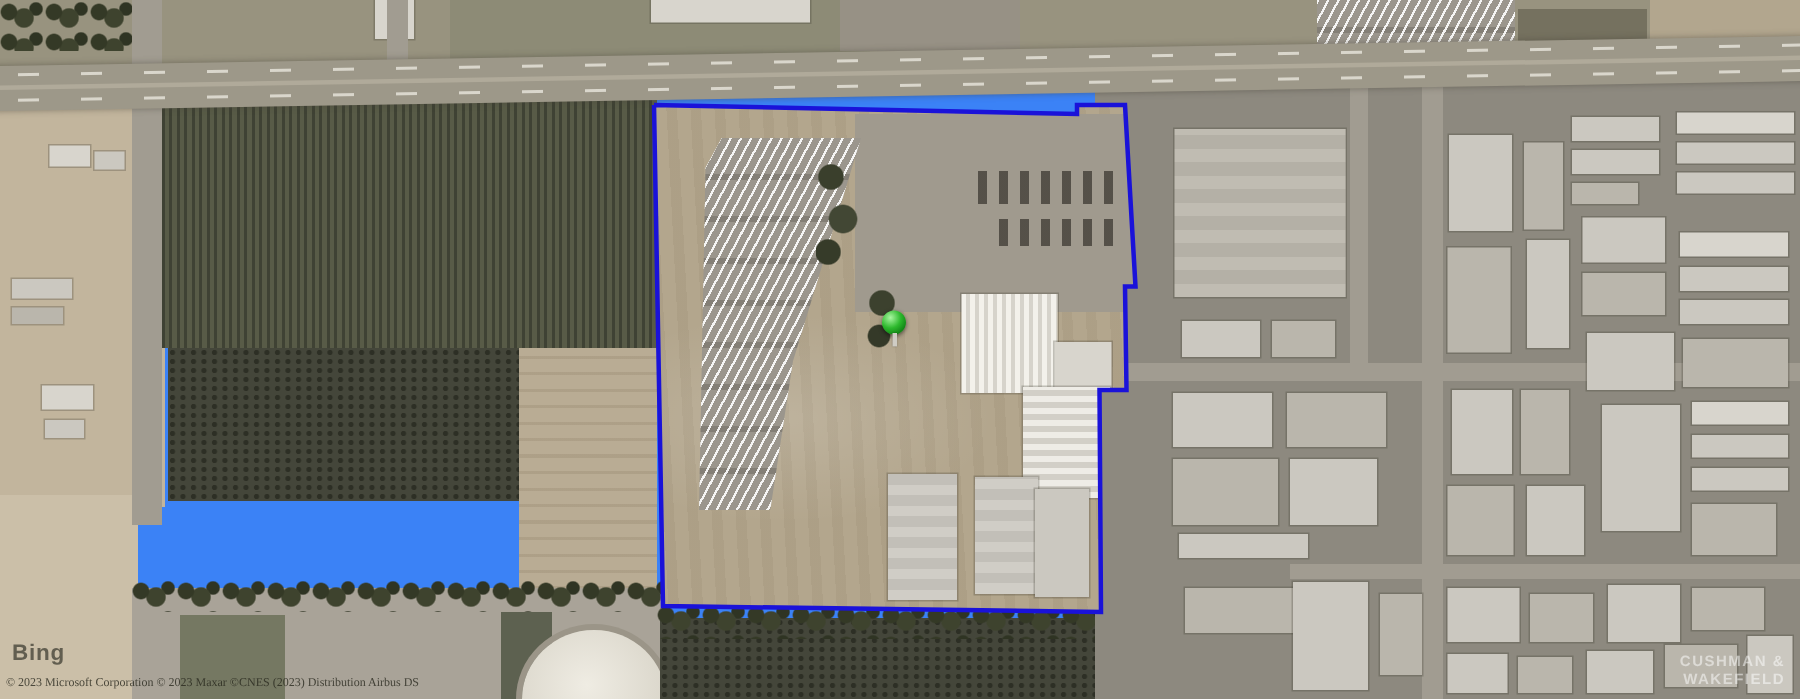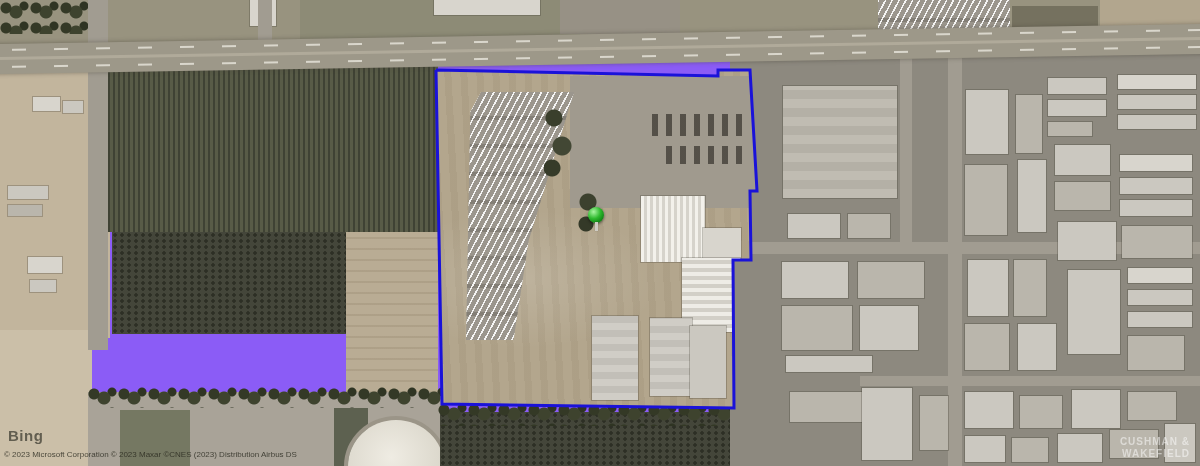--- a/index.html
+++ b/index.html
@@ -1,17 +1,17 @@
 <!DOCTYPE html>
 <html><head>
 <meta charset="utf-8">
 <style>
   html,body{margin:0;padding:0;background:#777;}
   #map{position:relative;width:1200px;height:466px;overflow:hidden;
-       font-family:"Liberation Sans",sans-serif;background:#8b5cf6;}
+       font-family:"Liberation Sans",sans-serif;background:#3b82f6;}
   .b{position:absolute;}
   
   .orchard1{background:#4e5040;
     background-image:repeating-linear-gradient(90deg,#3f4234 0 2px,#585b47 2px 5px);}
   .orchard2{background:#44463a;
     background-image:radial-gradient(circle at 3px 3px,#2d2f25 1.5px,transparent 2px);
     background-size:7px 6px;}
   .fieldrows{background:#b9ac94;
     background-image:repeating-linear-gradient(0deg,rgba(120,104,78,.18) 0 2px,transparent 2px 11px);}
   .treestrip{background-image:
@@ -44,21 +44,21 @@
       repeating-linear-gradient(0deg,transparent 0 24px,rgba(88,84,76,.35) 24px 28px);}
   .dktrailers{background-image:repeating-linear-gradient(90deg,rgba(66,62,55,.8) 0 6px,transparent 6px 14px);}
   
   #boundary-svg{left:0;top:0;width:1200px;height:466px;pointer-events:none;}
   #marker{width:16px;height:16px;border-radius:50%;
     background:radial-gradient(circle at 35% 30%,#a9f6a1,#2db92d 45%,#0e7d13 80%,#0a5c0e);
     box-shadow:0 1px 3px rgba(0,0,0,.55);cursor:pointer;}
   #marker-stem{width:3px;height:9px;background:#cfccc4;box-shadow:0 0 1px rgba(0,0,0,.4);}
   #bing-logo{left:8px;top:427px;font-size:15px;font-weight:bold;
     color:rgba(42,42,32,.65);letter-spacing:.5px;}
-  #attribution{left:4px;top:450px;font-size:8px;color:rgba(38,38,28,.78);white-space:nowrap;}
+  #attribution{left:4px;top:450px;font-size:8px;color:rgba(38,38,28,.78);white-space:nowrap;font-family:Liberation Serif, serif;}
   #brand{right:10px;bottom:6px;text-align:right;color:rgba(255,255,255,.5);
     font-size:10px;font-weight:bold;letter-spacing:1px;line-height:12px;margin-left:42px;}
 </style>
 </head>
 <body>
 
 <div id="map">
 
   <div class="b" style="left:0;top:0;width:1200px;height:44px;background:#98937f;"></div>
   <div class="b treestrip" style="left:0;top:0;width:95px;height:34px;"></div>

